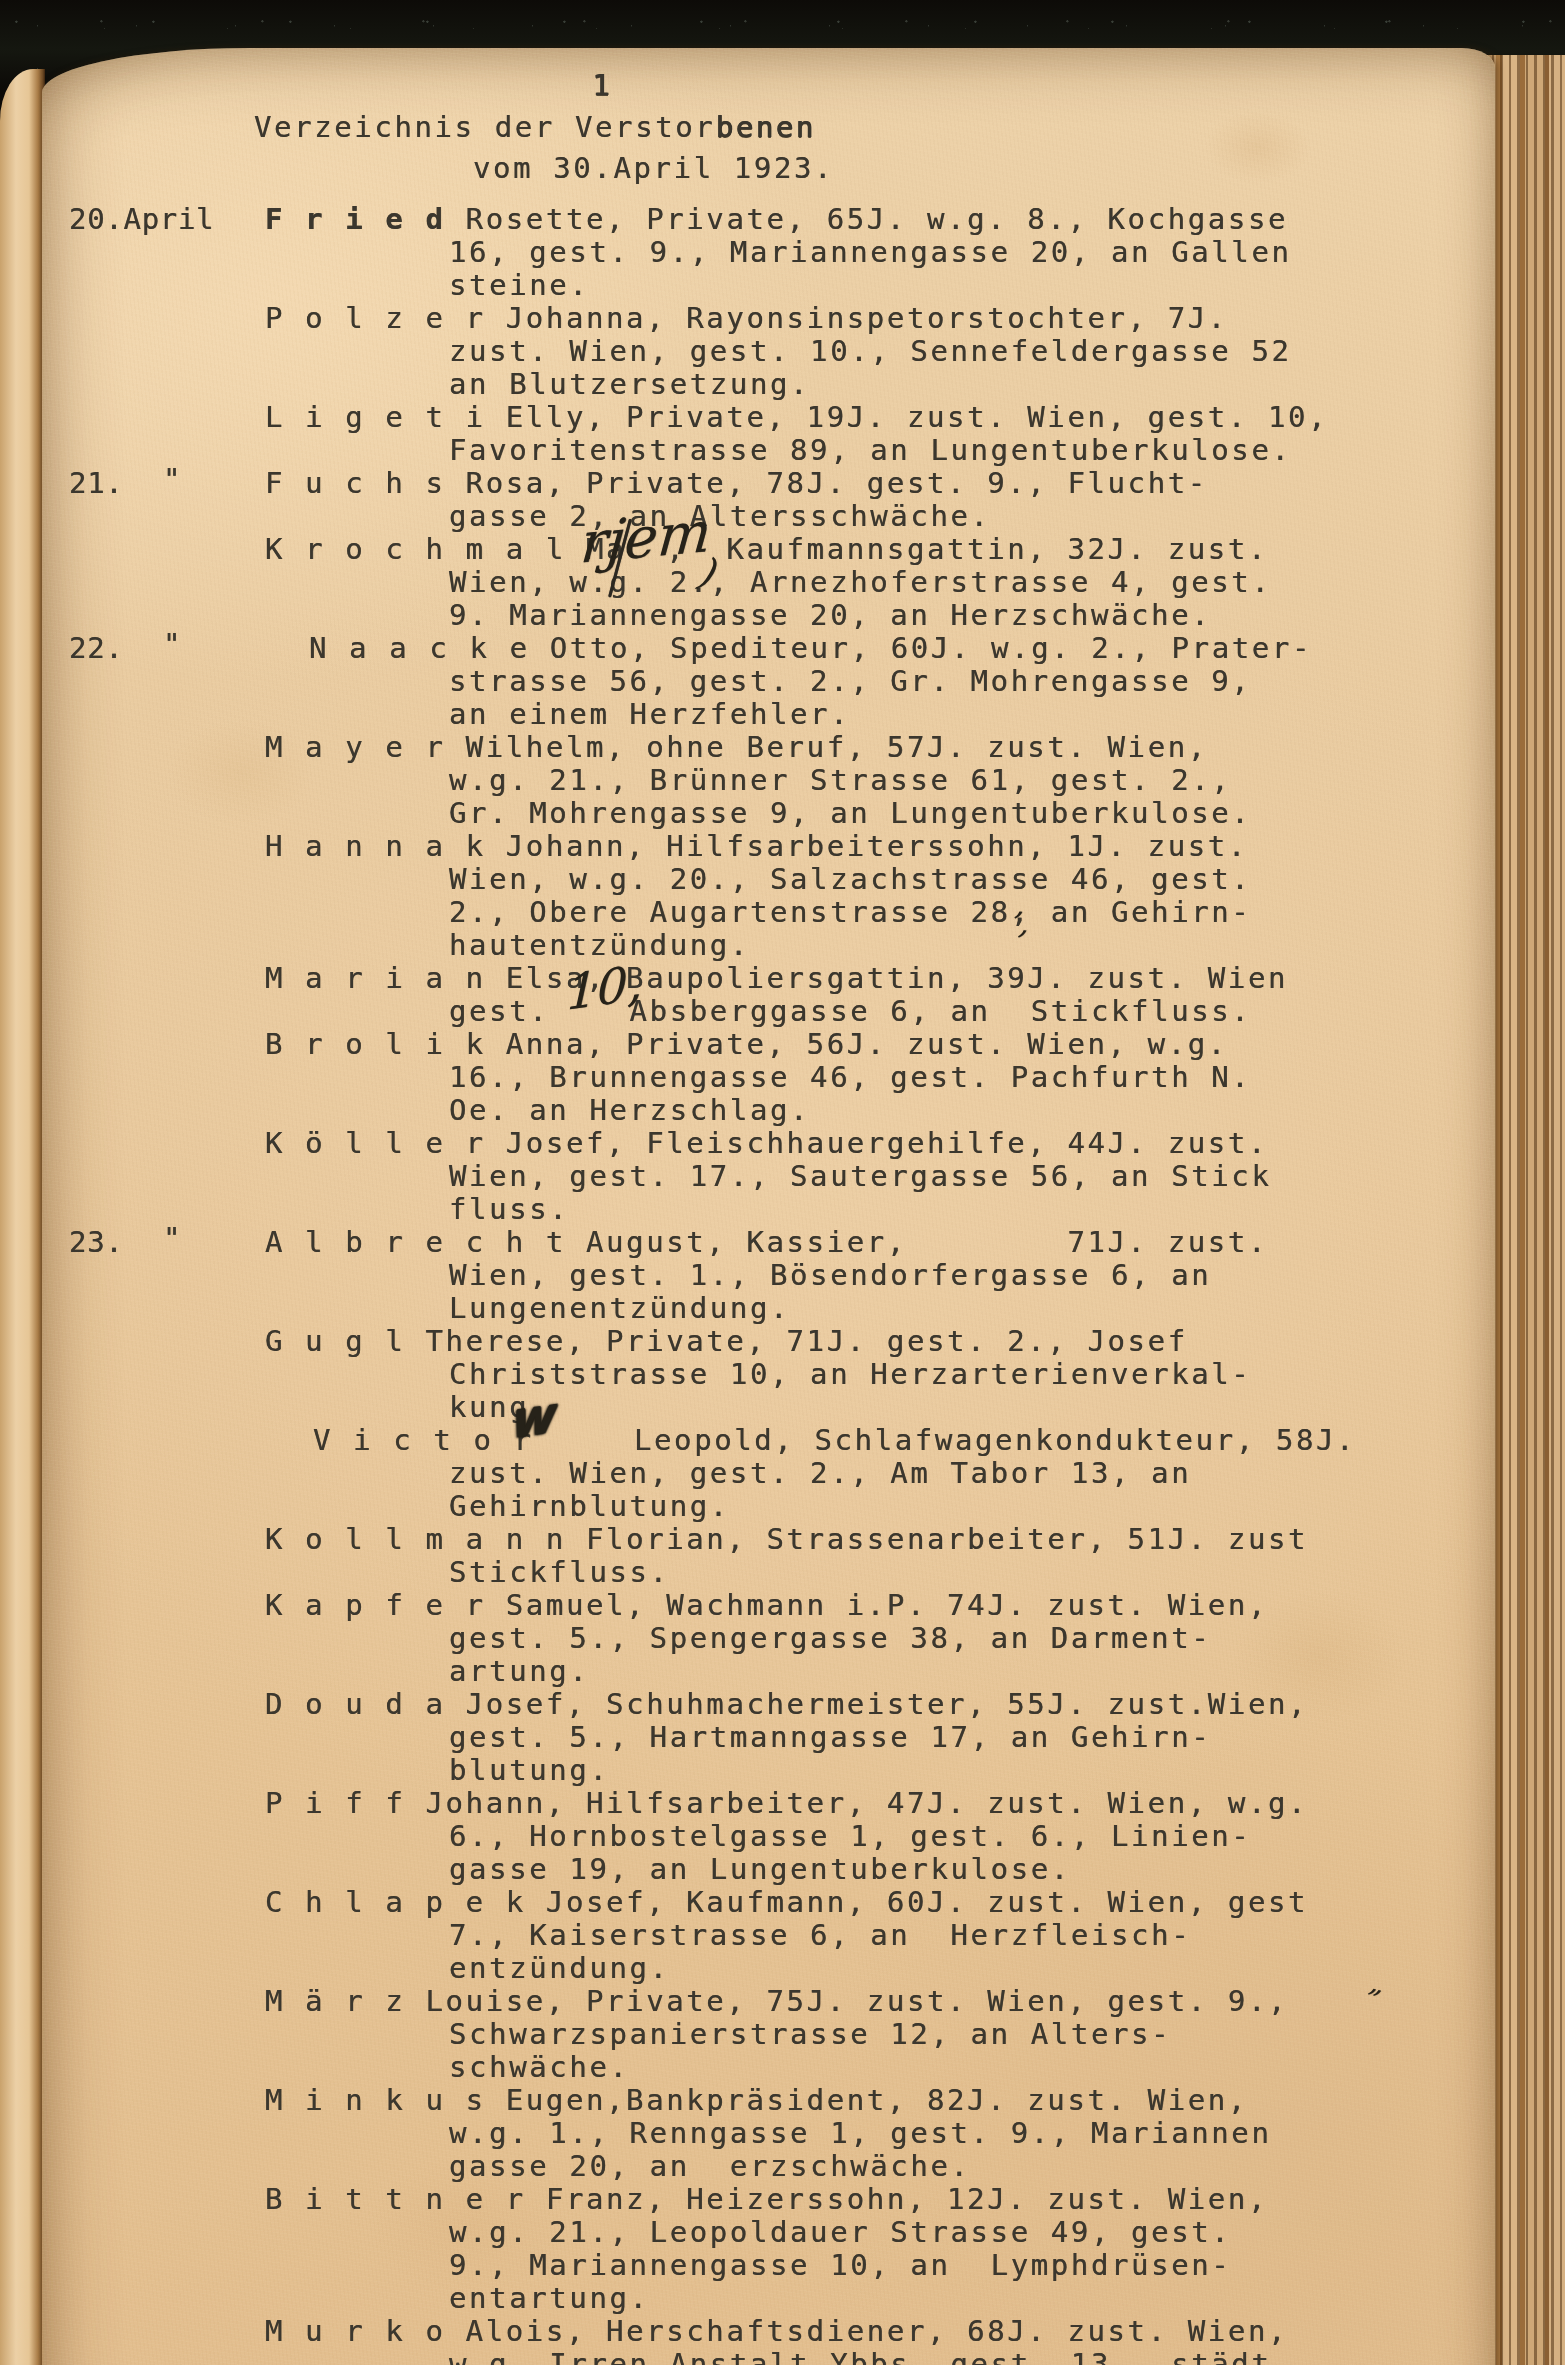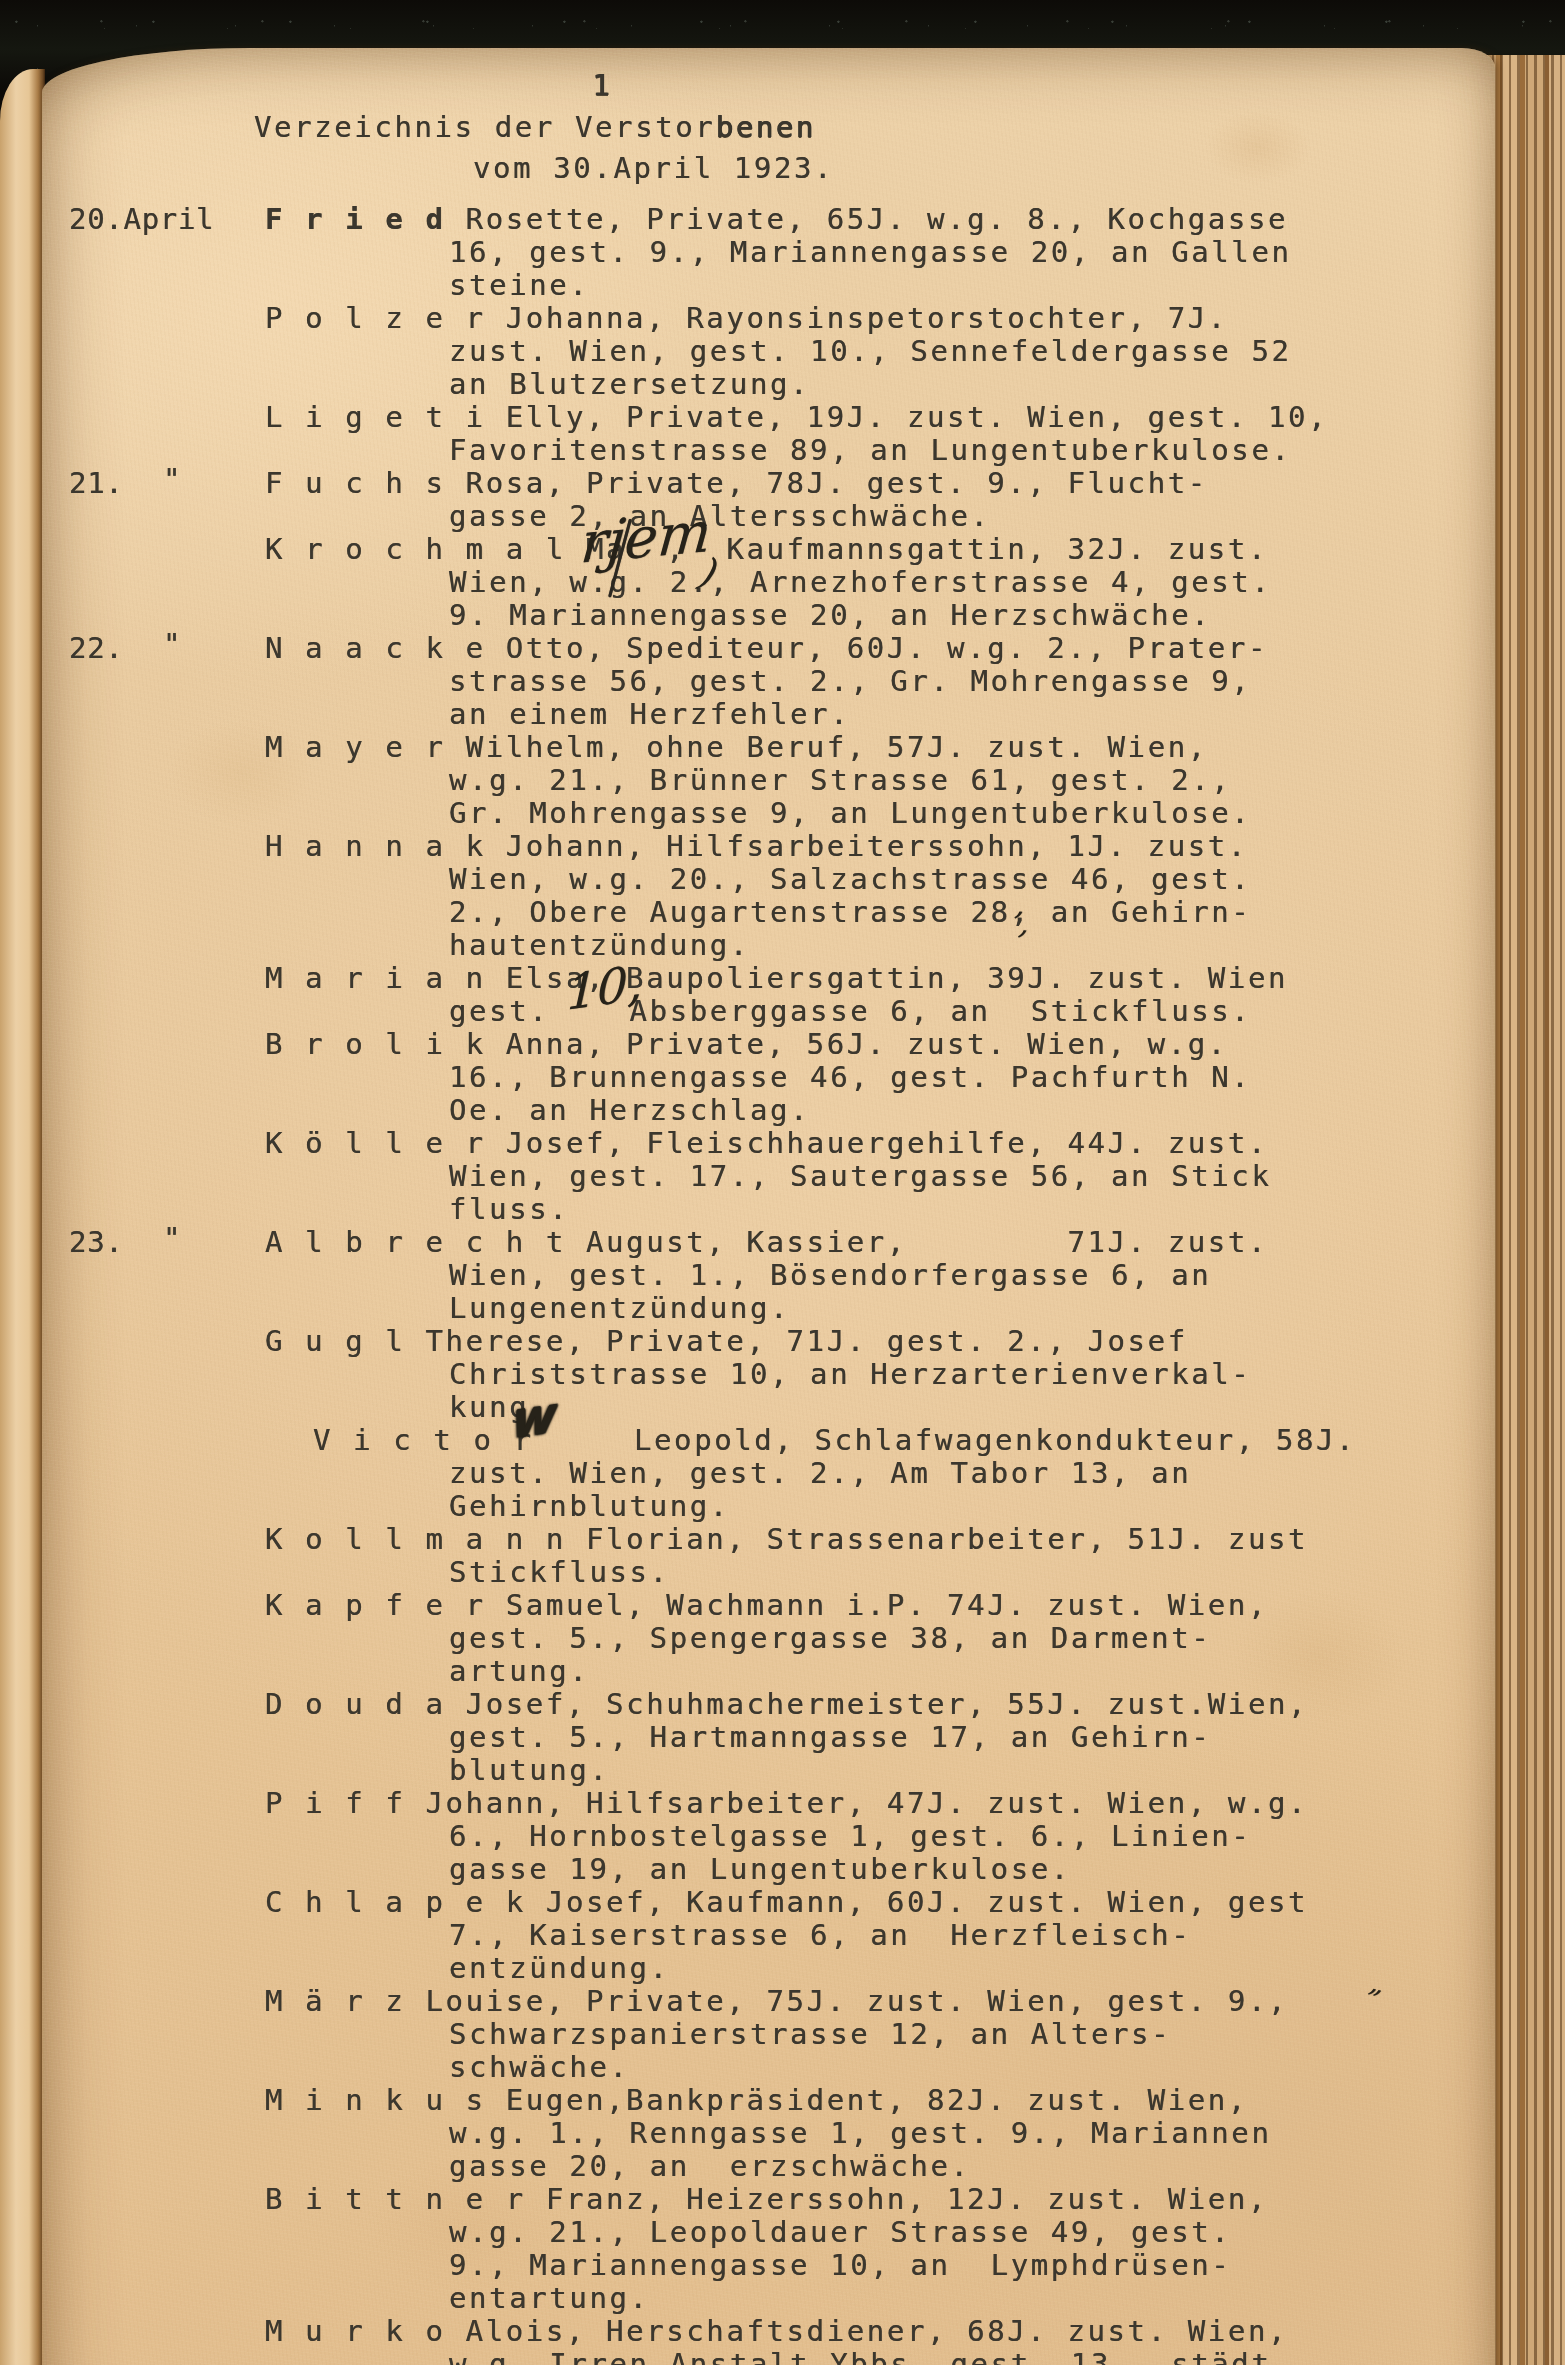--- a/index.html
+++ b/index.html
@@ -108,21 +108,21 @@
           <div class="typed line cont">gasse 2, an Altersschwäche.</div>
         </div>
         <div class="entry">
           <div class="typed line"><div class="surname" style="display: inline;">K r o c h m a l</div> Ma  ,  Kaufmannsgattin, 32J. zust.</div>
           <div class="typed line cont">Wien, w.g. 2., Arnezhoferstrasse 4, gest.</div>
           <div class="typed line cont">9. Mariannengasse 20, an Herzschwäche.</div>
         </div>
         <div class="entry">
           <div class="typed date">22.</div>
           <div class="typed ditto">"</div>
-          <div class="typed line"><div class="surname" style="display: inline;">N a a c k e</div> Otto, Spediteur, 60J. w.g. 2., Prater-</div>
+          <div class="typed line"><div class="surname" style="display: inline; margin-left: 44px;">N a a c k e</div> Otto, Spediteur, 60J. w.g. 2., Prater-</div>
           <div class="typed line cont">strasse 56, gest. 2., Gr. Mohrengasse 9,</div>
           <div class="typed line cont">an einem Herzfehler.</div>
         </div>
         <div class="entry">
           <div class="typed line"><div class="surname" style="display: inline;">M a y e r</div> Wilhelm, ohne Beruf, 57J. zust. Wien,</div>
           <div class="typed line cont">w.g. 21., Brünner Strasse 61, gest. 2.,</div>
           <div class="typed line cont">Gr. Mohrengasse 9, an Lungentuberkulose.</div>
         </div>
         <div class="entry">
           <div class="typed line"><div class="surname" style="display: inline;">H a n n a k</div> Johann, Hilfsarbeiterssohn, 1J. zust.</div>

